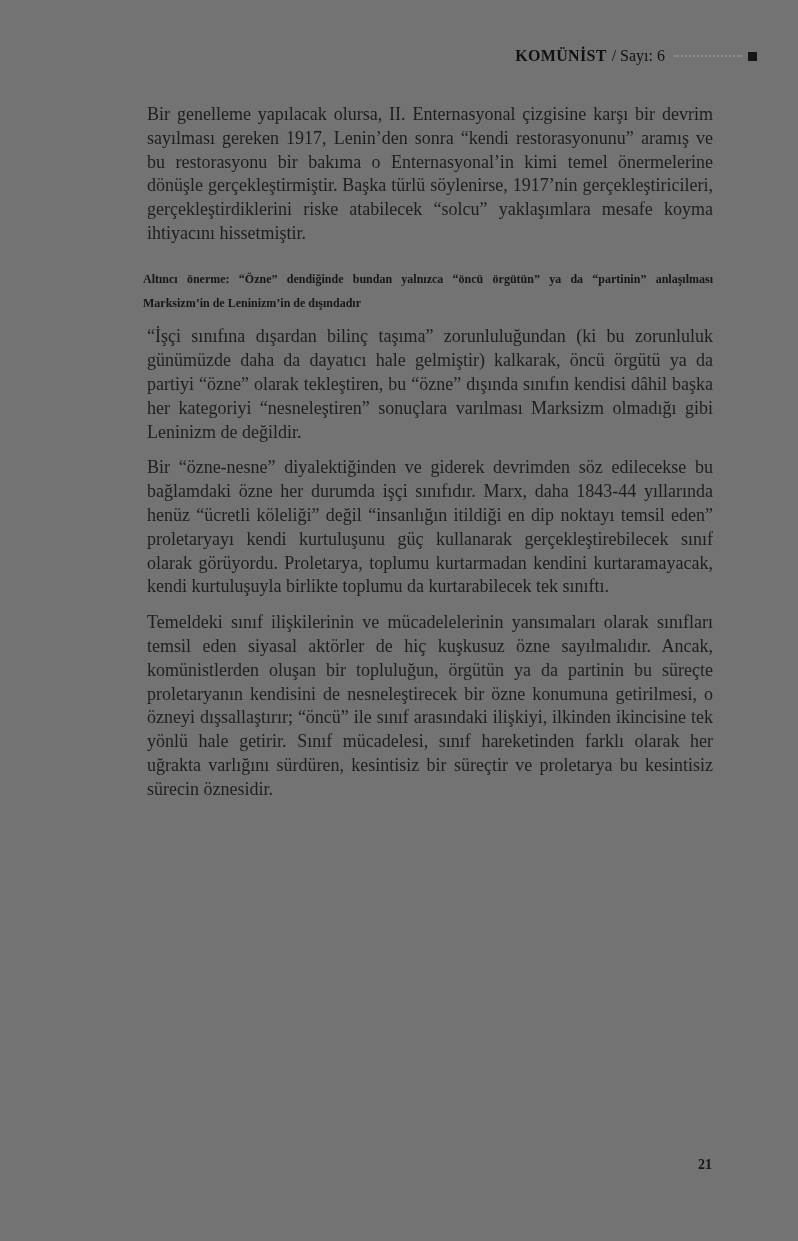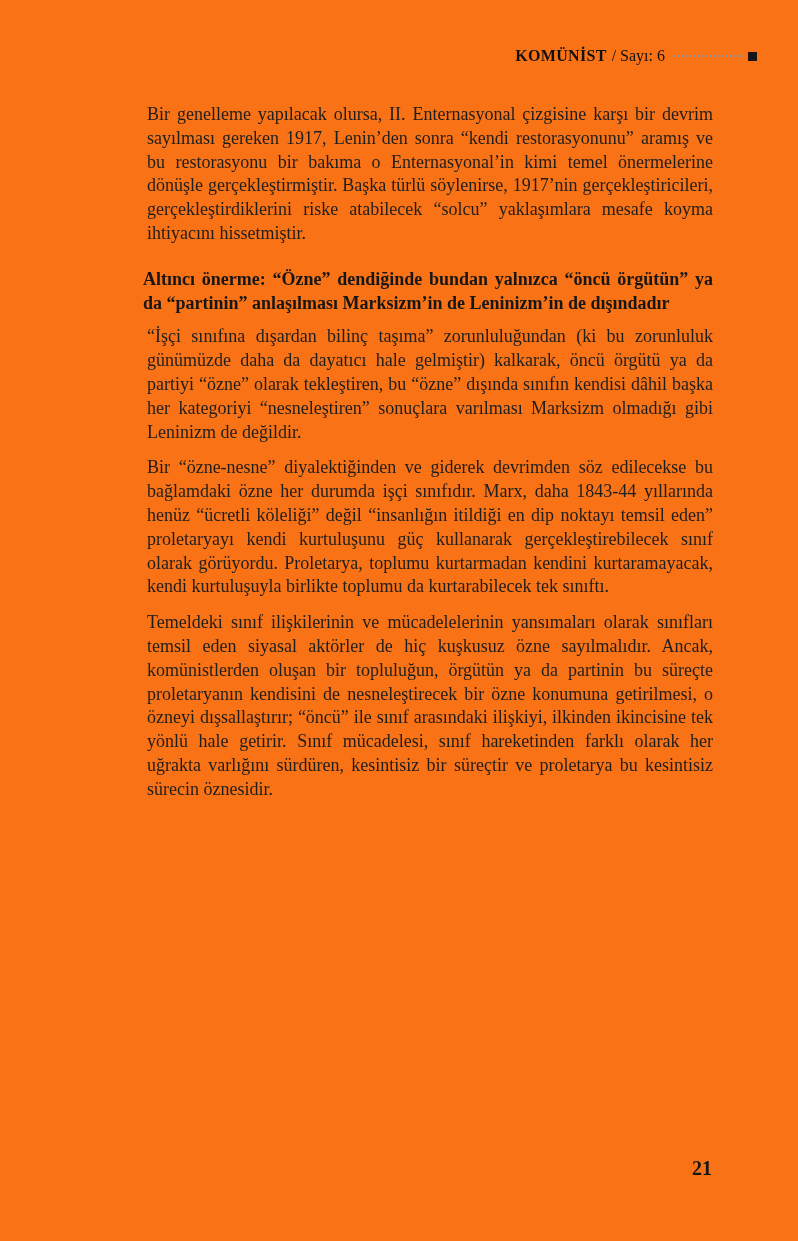--- a/index.html
+++ b/index.html
@@ -6,21 +6,21 @@
   body {
     width: 798px;
     height: 1241px;
     position: relative;
     background: #f2f2f2;
     font-family: "Liberation Serif", serif;
   }
   .page {
     position: absolute;
     inset: 0;
-    background: #f97316;
+    background: #737373;
     color: #1e1e1e;
     overflow: hidden;
   }
 
   
   .page-header {
     position: absolute;
     top: 47px;
     left: 0;
     right: 41px;
@@ -54,34 +54,34 @@
     width: 570px;
     font-size: 18px;
     line-height: 23.8px;
     text-align: justify;
     color: #1e1e1e;
   }
   .body-text p {
     margin: 0 0 12px 4px;
   }
   .body-text h2 {
-    font-size: 18px;
+    font-size: 12px;
     line-height: 23.8px;
     font-weight: bold;
     text-align: justify;
     margin: 22px 0 10px 0;
     color: #161616;
   }
 
   
   .page-number {
     position: absolute;
     top: 1157px;
     right: 86px;
-    font-size: 20px;
+    font-size: 14px;
     font-weight: bold;
     color: #161616;
   }
 </style>
 </head>
 <body>
 
 <div class="page">
 
   <header class="page-header">

